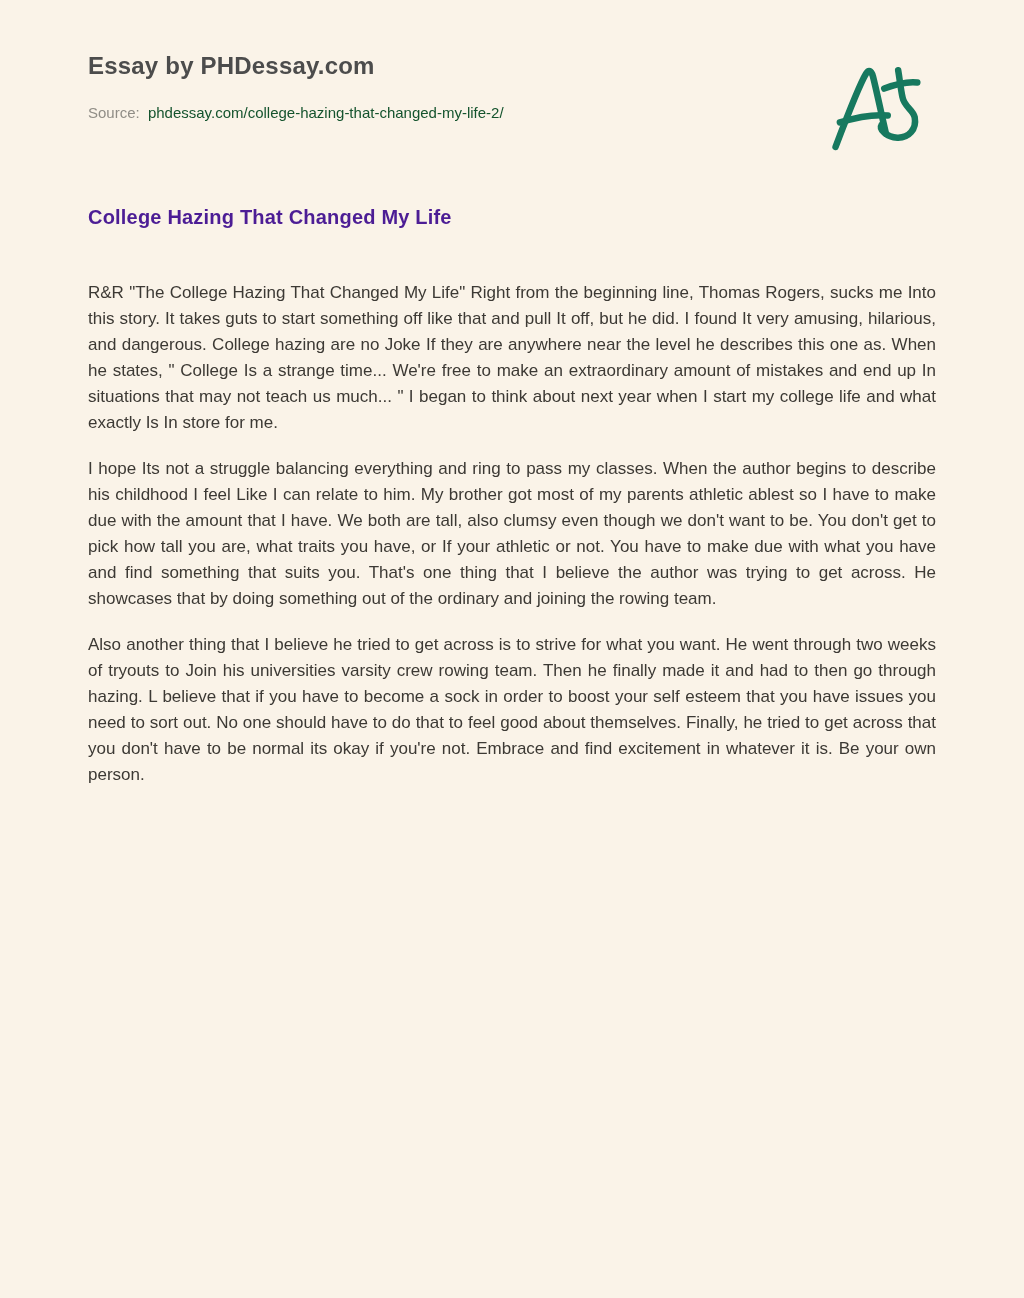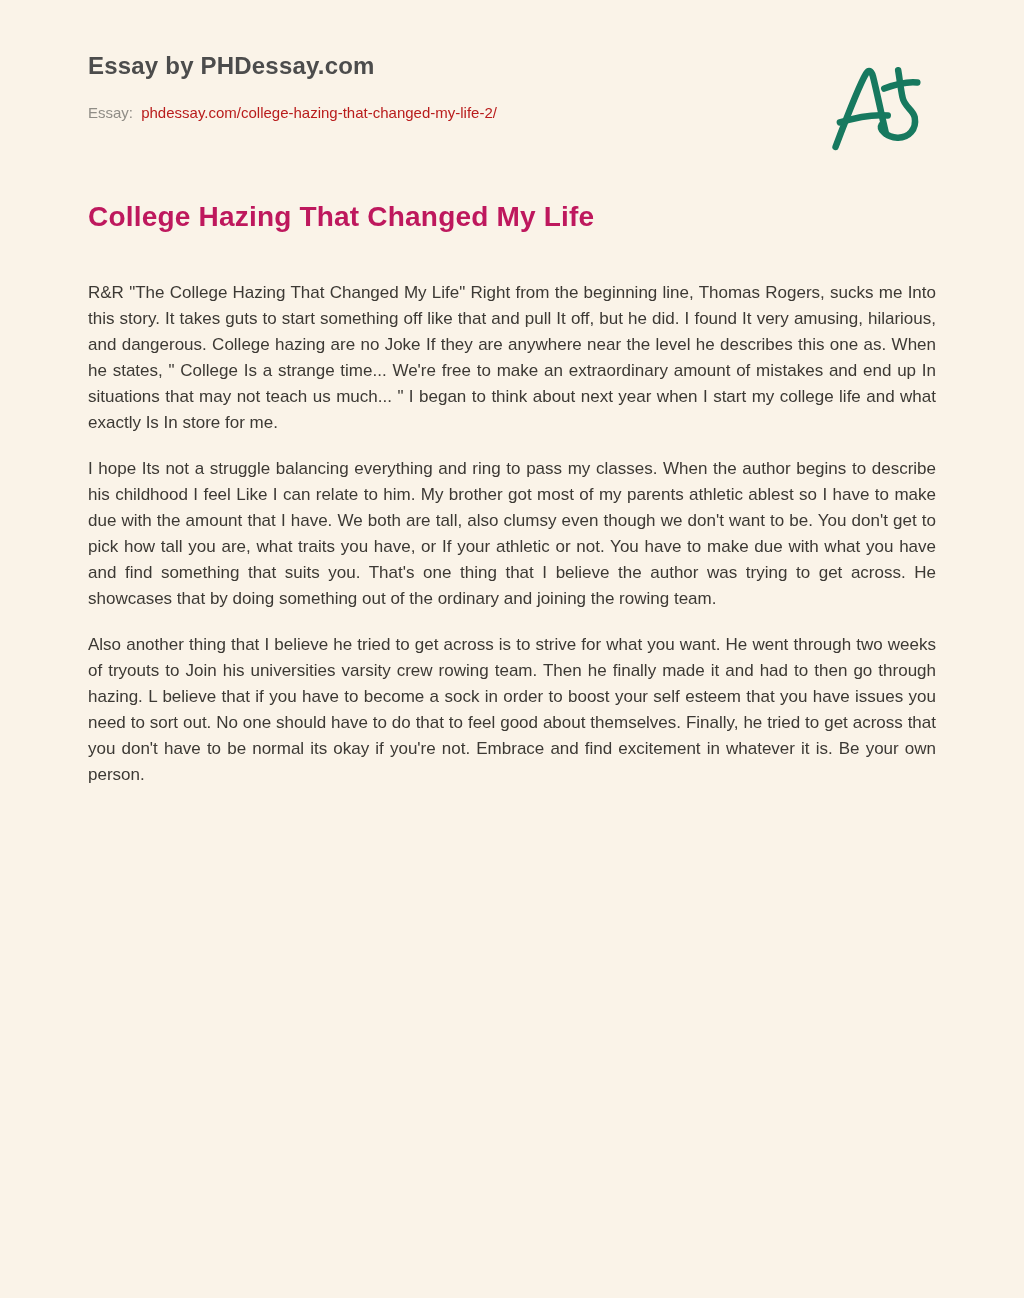--- a/index.html
+++ b/index.html
@@ -30,62 +30,62 @@
     font-size: 24px;
     font-weight: 700;
     letter-spacing: 0.2px;
     color: #4C4C4C;
   }
   .source-line {
     font-size: 15px;
     color: #908D86;
   }
   .source-line a {
-    color: #b91c1c;
+    color: #14532d;
     text-decoration: none;
     margin-left: 4px;
   }
   .logo {
     width: 100px;
     height: 106px;
     margin-top: 4px;
     margin-right: 10px;
     flex: 0 0 auto;
   }
   .logo svg {
     width: 100%;
     height: 100%;
     display: block;
   }
   .essay-title {
     margin: 38px 0 46px 0;
-    font-size: 28px;
+    font-size: 20px;
     line-height: 34px;
     font-weight: 700;
     letter-spacing: 0.2px;
-    color: #be185d;
+    color: #4c1d95;
   }
   .essay-body p {
     margin: 0 0 20px 0;
     font-size: 17px;
     line-height: 26px;
     text-align: justify;
     color: #3C3934;
   }
 </style>
 </head>
 <body>
 
 <div class="page">
 
   <header class="page-header">
     <div class="header-left">
       <h2 class="site-title">Essay by PHDessay.com</h2>
       <div class="source-line">
-        <span>Essay:</span>
+        <span>Source:</span>
         <a href="#">phdessay.com/college-hazing-that-changed-my-life-2/</a>
       </div>
     </div>
 
     <div class="logo">
       <svg viewBox="0 0 115 115" fill="none" stroke="#17795F" stroke-width="7.5" stroke-linecap="round">
 
         <path d="M11 101 C 22 72 38 30 46 17 C 49 12 52 13 54 20 C 59 40 64 65 69 86"></path>
 
         <path d="M16 73 C 35 67 55 63.5 71 65"></path>

